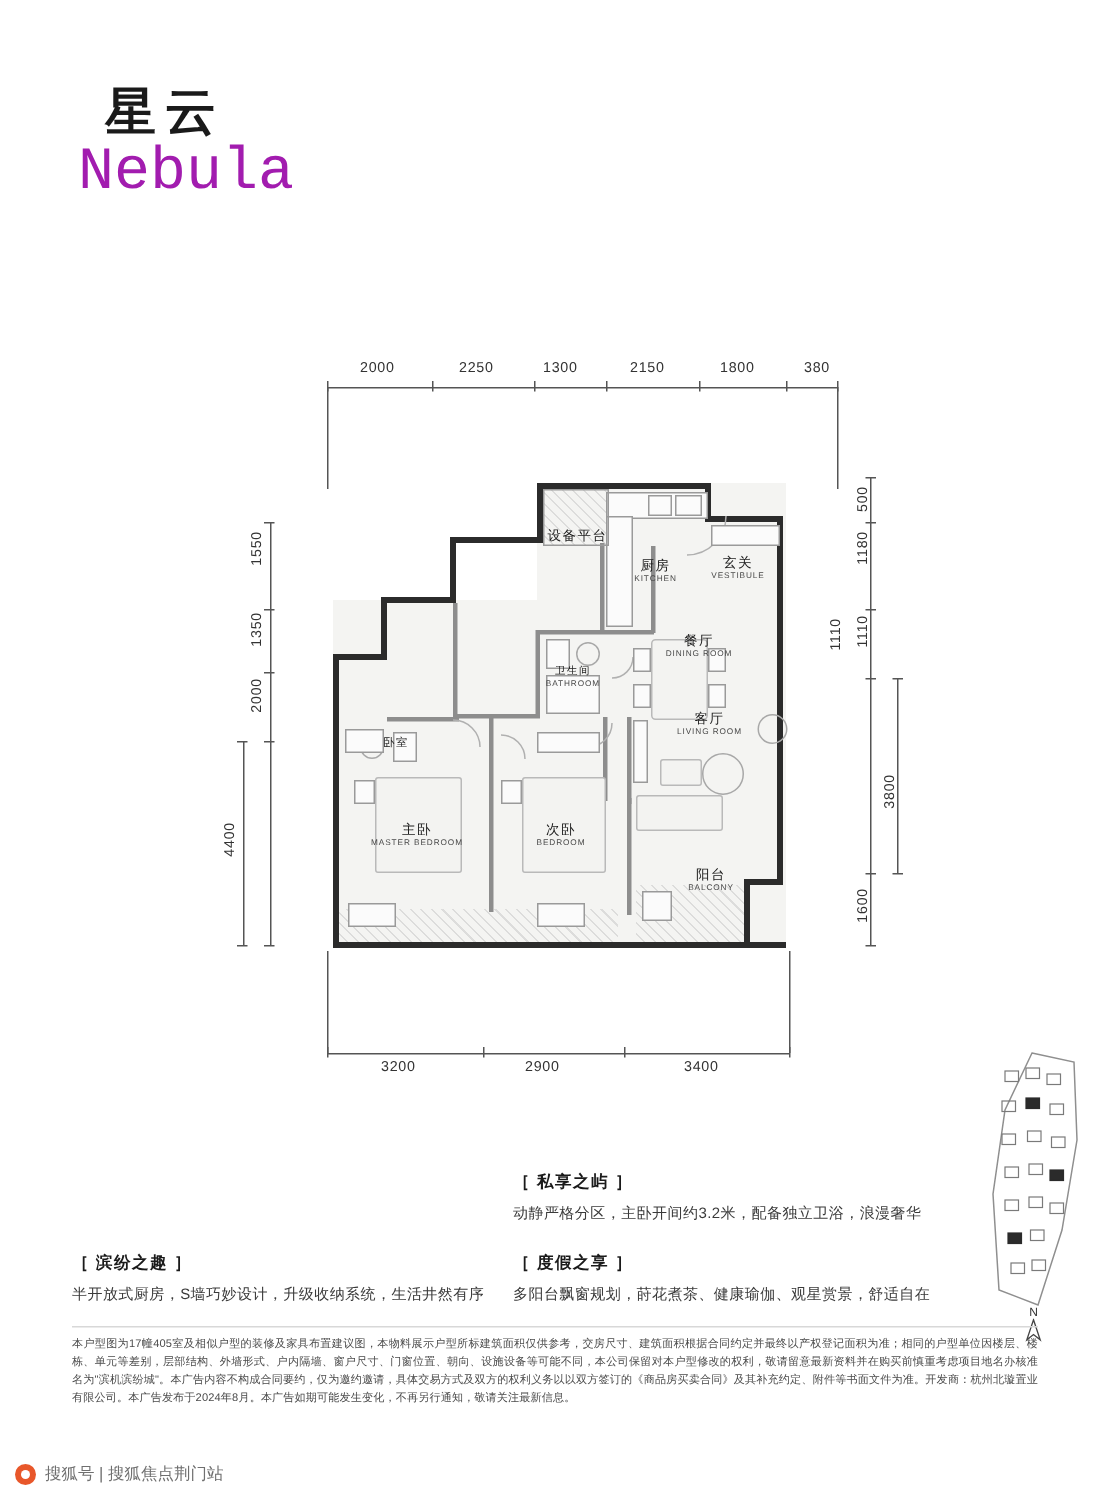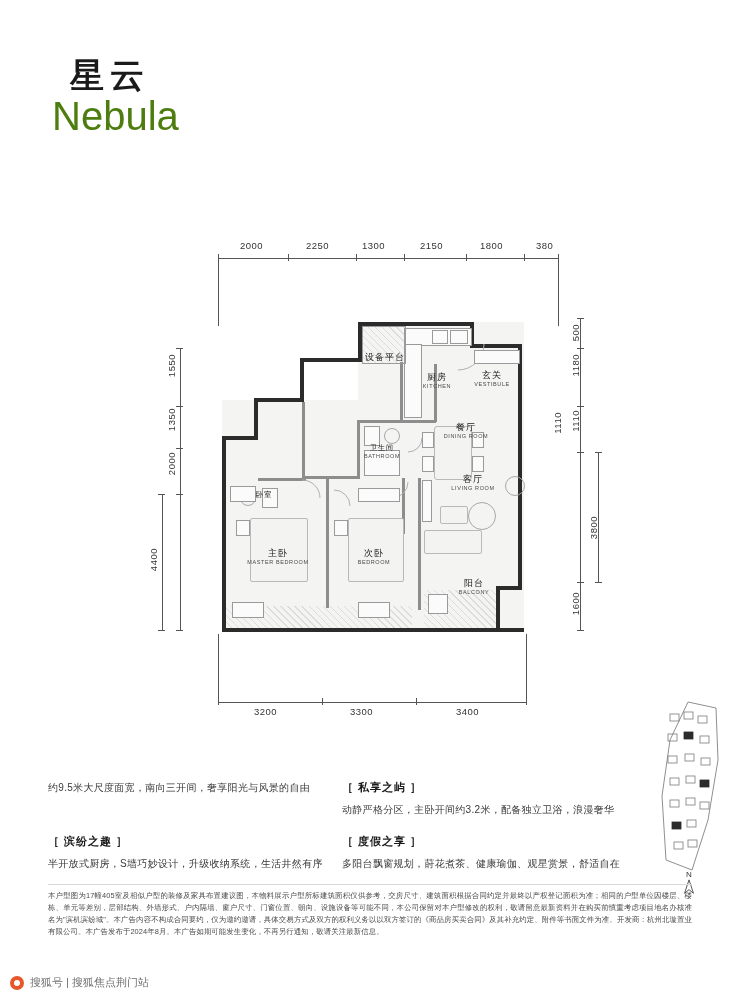--- a/index.html
+++ b/index.html
@@ -30,24 +30,24 @@
   .logo-cn {
     font-family: "Liberation Serif", serif;
     font-size: 34px;
     letter-spacing: 6px;
     font-weight: 700;
     color: #1a1a1a;
     line-height: 1.05;
     padding-left: 18px;
   }
   .logo-en {
-    font-family: Liberation Sans, sans-serif;
+    font-family: Liberation Mono, monospace;
     font-size: 40px;
     font-weight: 400;
-    color: #4d7c0f;
+    color: #a21caf;
     line-height: 1.0;
     margin-top: 2px;
   }
   .badge {
     margin-top: 12px;
     width: 124px;
     border: 1px solid #cfcfcf;
     background: #fff;
     text-align: center;
     padding: 6px 4px 7px 4px;
@@ -336,21 +336,21 @@
     <div class="dim-label dim-v" style="left:552px; top:182px;">1110</div>
 
     <div class="tick-h" style="left:218px; top:472px; width:308px;"></div>
     <div class="tick-cap" style="left:218px; top:468px;"></div>
     <div class="tick-cap" style="left:322px; top:468px;"></div>
     <div class="tick-cap" style="left:416px; top:468px;"></div>
     <div class="tick-cap" style="left:526px; top:468px;"></div>
     <div class="tick-v" style="left:218px; top:404px; height:68px;"></div>
     <div class="tick-v" style="left:526px; top:404px; height:68px;"></div>
     <div class="dim-label" style="left:254px; top:476px;">3200</div>
-    <div class="dim-label" style="left:350px; top:476px;">3300</div>
+    <div class="dim-label" style="left:350px; top:476px;">2900</div>
     <div class="dim-label" style="left:456px; top:476px;">3400</div>
 
     <div class="room-fill" style="left:222px; top:170px; width:302px; height:230px;"></div>
     <div class="room-fill" style="left:358px; top:92px; width:166px; height:82px;"></div>
 
     <div class="hatch" style="left:226px; top:376px; width:186px; height:24px; opacity:.55;"></div>
     <div class="hatch" style="left:424px; top:360px; width:72px; height:40px; opacity:.55;"></div>
     <div class="hatch" style="left:362px; top:96px; width:44px; height:38px; opacity:.55;"></div>
 
     <div class="wall" style="left:222px; top:398px; width:302px; height:4px;"></div>
@@ -499,21 +499,20 @@
     <div class="compass">
       <div>N</div>
       <svg viewBox="0 0 20 18" width="18" height="16">
         <path d="M10 1 L15 16 L10 12 L5 16 Z" fill="none" stroke="#444" stroke-width="1"></path>
       </svg>
     </div>
   </div>
 
   <div class="features">
     <div class="feat" style="left:0px; top:0px;">
-      <div class="feat-text">约9.5米大尺度面宽，南向三开间，奢享阳光与风景的自由</div>
     </div>
     <div class="feat" style="left:294px; top:0px;">
       <div class="feat-title">［ 私享之屿 ］</div>
       <div class="feat-text">动静严格分区，主卧开间约3.2米，配备独立卫浴，浪漫奢华</div>
     </div>
     <div class="feat" style="left:0px; top:54px;">
       <div class="feat-title">［ 滨纷之趣 ］</div>
       <div class="feat-text">半开放式厨房，S墙巧妙设计，升级收纳系统，生活井然有序</div>
     </div>
     <div class="feat" style="left:294px; top:54px;">

